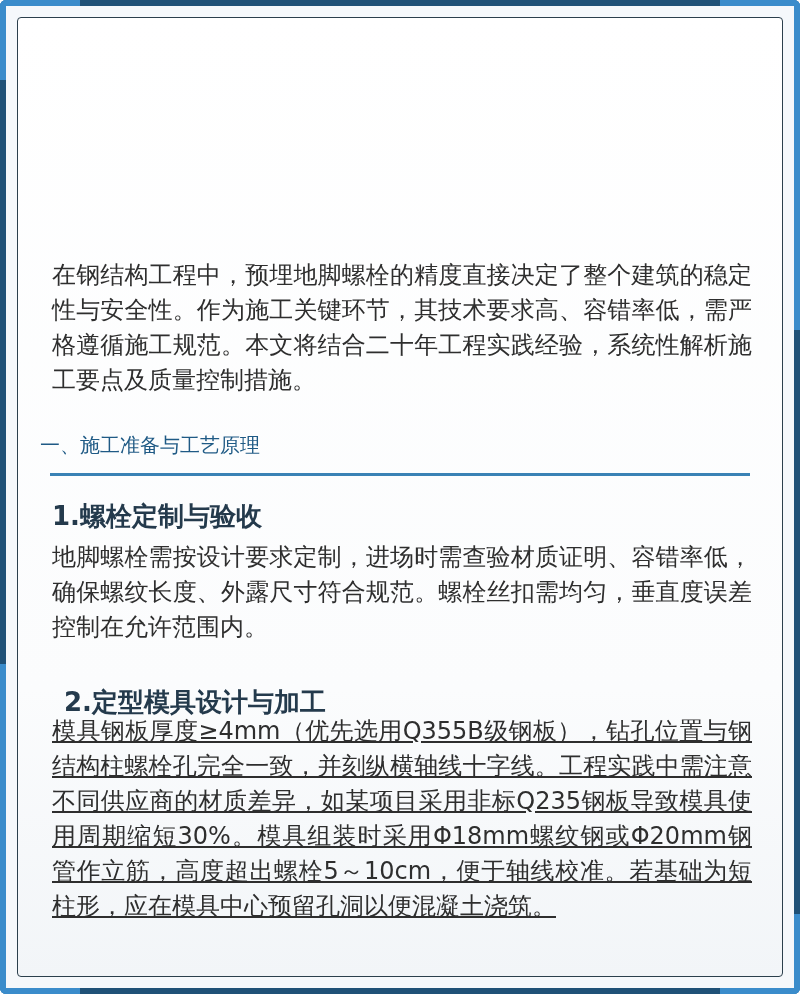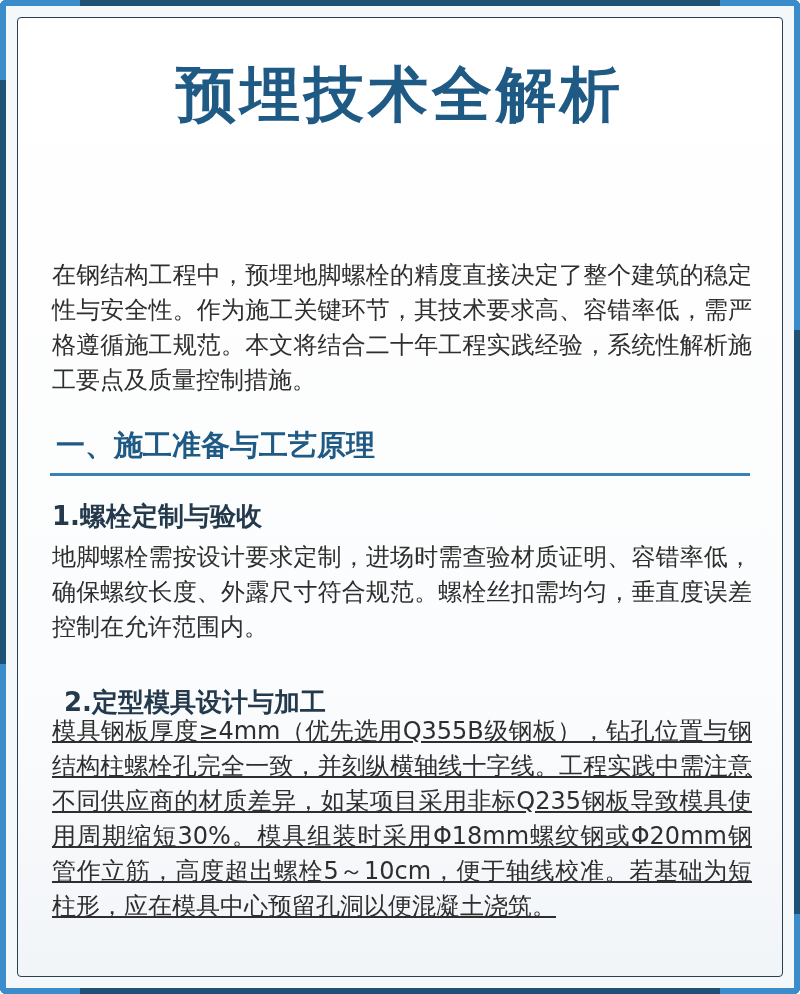--- a/index.html
+++ b/index.html
@@ -44,22 +44,22 @@
   .para {
     position: absolute; left: 52px; width: 700px;
     color: #2e2e2e;
     font-size: 24px;
     line-height: 35px;
     margin: 0;
     text-align: justify;
   }
   .intro { top: 258px; }
   .section-heading {
-    position: absolute; left: 56px; top: 425px;
-    color: #1f5a85; font-weight: bold; font-size: 29px; line-height: 40px;
+    position: absolute; left: 40px; top: 425px;
+    color: #1f5a85; font-weight: normal; font-size: 20px; line-height: 40px;
   }
   .section-rule {
     position: absolute; left: 50px; top: 473px; width: 700px; height: 3px;
     background: #3a82b5;
   }
   .sub-heading {
     position: absolute; left: 52px;
     color: #243a4c; font-weight: bold; font-size: 26px; line-height: 38px;
   }
   .sub1 { top: 497px; }
@@ -75,21 +75,20 @@
 <div class="accent acc-tl-v"></div>
 <div class="accent acc-tr-h"></div>
 <div class="accent acc-tr-v"></div>
 <div class="accent acc-bl-h"></div>
 <div class="accent acc-bl-v"></div>
 <div class="accent acc-br-h"></div>
 <div class="accent acc-br-v"></div>
 <div class="frame-inner"></div>
 
 <h1 class="title" style="margin:0;">
-  <span class="line">预埋技术全解析</span>
 </h1>
 
 <p class="para intro">在钢结构工程中，预埋地脚螺栓的精度直接决定了整个建筑的稳定性与安全性。作为施工关键环节，其技术要求高、容错率低，需严格遵循施工规范。本文将结合二十年工程实践经验，系统性解析施工要点及质量控制措施。</p>
 
 <h2 class="section-heading" style="margin:0;">一、施工准备与工艺原理</h2>
 <div class="section-rule"></div>
 
 <h3 class="sub-heading sub1" style="margin:0;">1.螺栓定制与验收</h3>
 <p class="para p1">地脚螺栓需按设计要求定制，进场时需查验材质证明、容错率低，确保螺纹长度、外露尺寸符合规范。螺栓丝扣需均匀，垂直度误差控制在允许范围内。</p>
 

